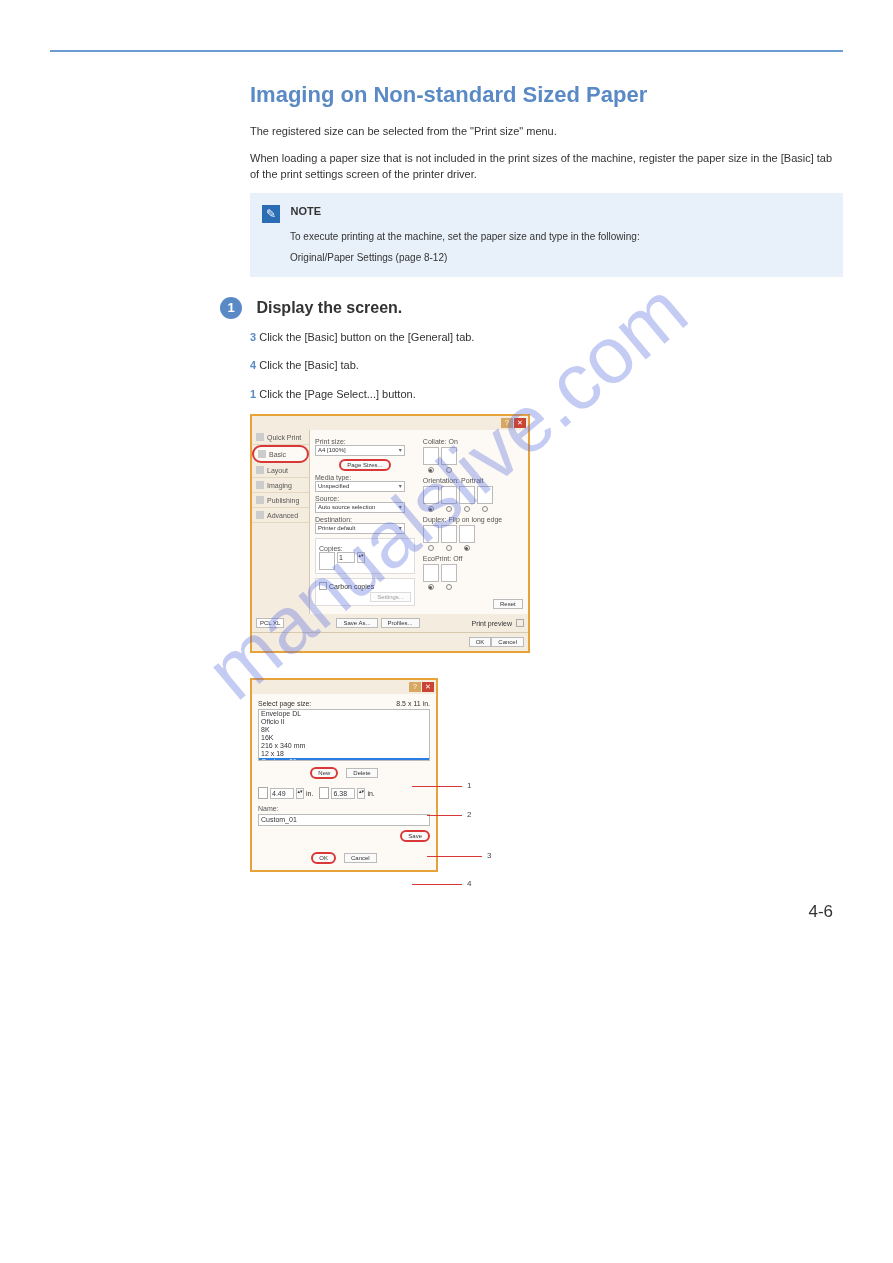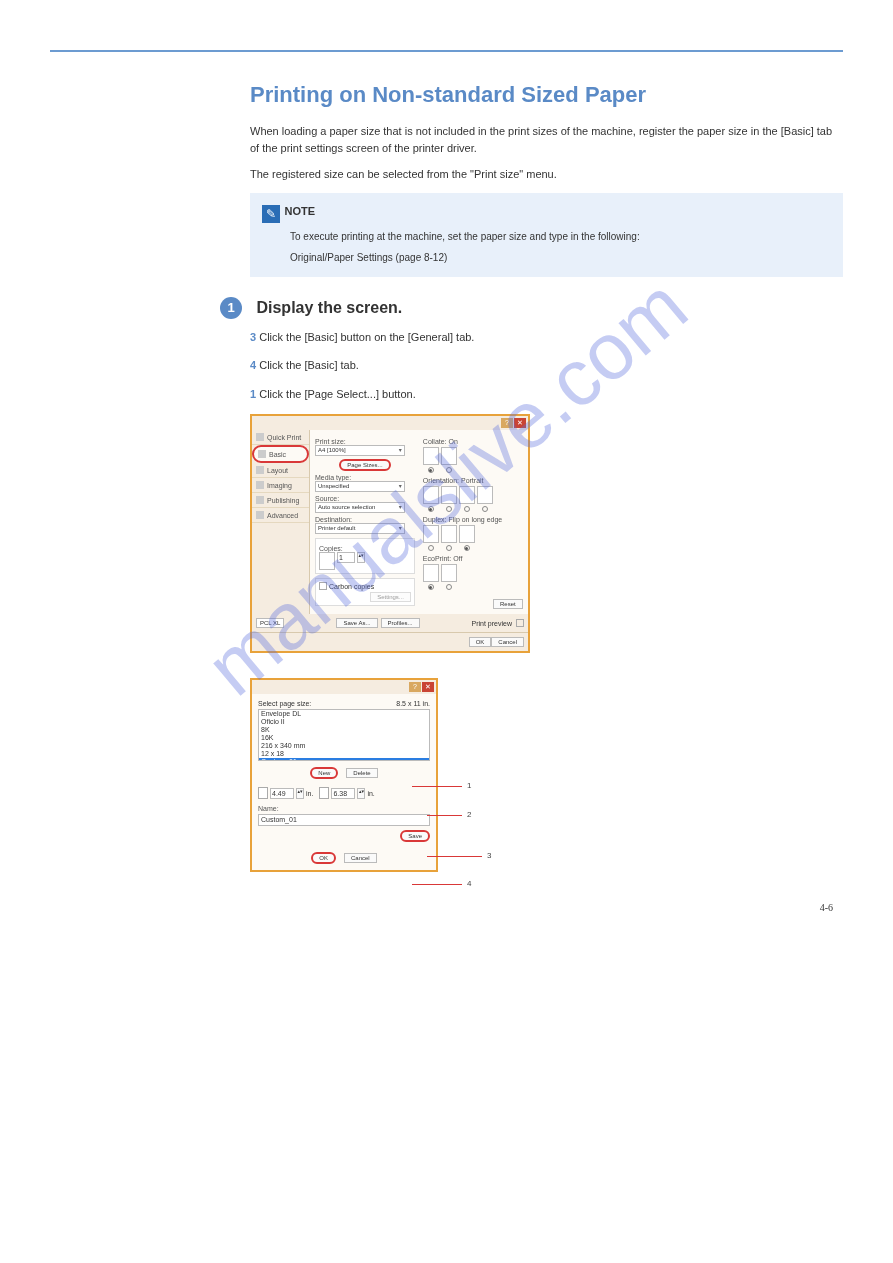--- a/index.html
+++ b/index.html
@@ -54,20 +54,21 @@
     text-align: center;
     font-size: 12px;
     line-height: 18px;
     vertical-align: top;
   }
   .note-label {
     display: inline-block;
     font-size: 11px;
     color: #333;
     font-weight: bold;
+    margin-left: 6px;
     vertical-align: top;
   }
   .note-text {
     font-size: 10px;
     color: #333;
     margin-top: 6px;
     margin-left: 28px;
     line-height: 1.5;
   }
   .step-num {
@@ -251,25 +252,24 @@
     height: 1px;
     background: #d93838;
   }
   .callout-label {
     position: absolute;
     font-size: 8px;
     color: #444;
   }
   .page-num {
     text-align: right;
-    font-size: 10px;
+    font-size: 17px;
     color: #333;
     margin-top: 30px;
     margin-right: 10px;
-    font-family: Liberation Serif, serif;
   }
 
   
   .watermark {
     position: absolute;
     top: 50%;
     left: 50%;
     transform: translate(-50%, -50%) rotate(-40deg);
     font-size: 80px;
     color: rgba(90, 110, 220, 0.35);
@@ -278,24 +278,24 @@
     white-space: nowrap;
     z-index: 10;
   }
 </style>
 </head>
 <body>
 <div class="page">
 
 <div class="header-line"></div>
 
-<div class="section-title">Printing on Non-standard Sized Paper</div>
-
+<div class="section-title">Imaging on Non-standard Sized Paper</div>
+
+<div class="body-text">The registered size can be selected from the "Print size" menu.</div>
 <div class="body-text">When loading a paper size that is not included in the print sizes of the machine, register the paper size in the [Basic] tab of the print settings screen of the printer driver.</div>
-<div class="body-text">The registered size can be selected from the "Print size" menu.</div>
 
 <div class="note-box">
   <span class="note-icon">✎</span>
   <span class="note-label">NOTE</span>
   <div class="note-text">To execute printing at the machine, set the paper size and type in the following:</div>
   <div class="note-text">Original/Paper Settings (page 8-12)</div>
 </div>
 
 <div class="substep-row">
   <span class="step-num">1</span>

